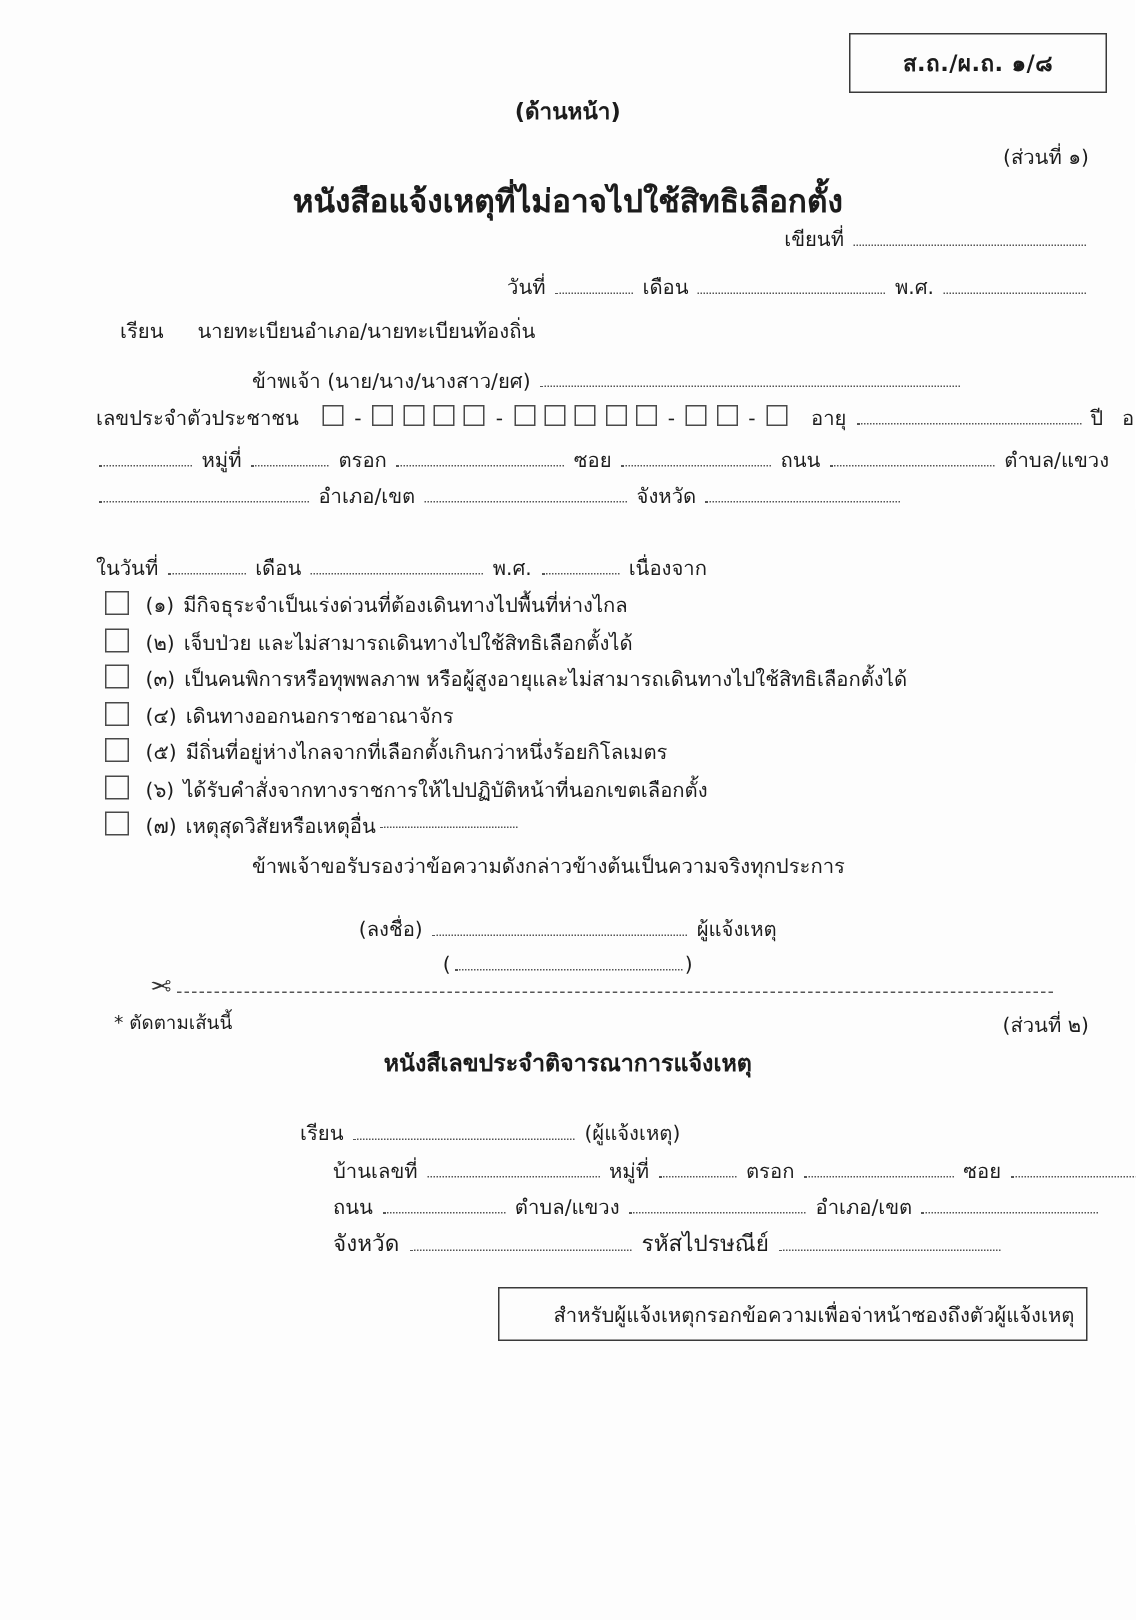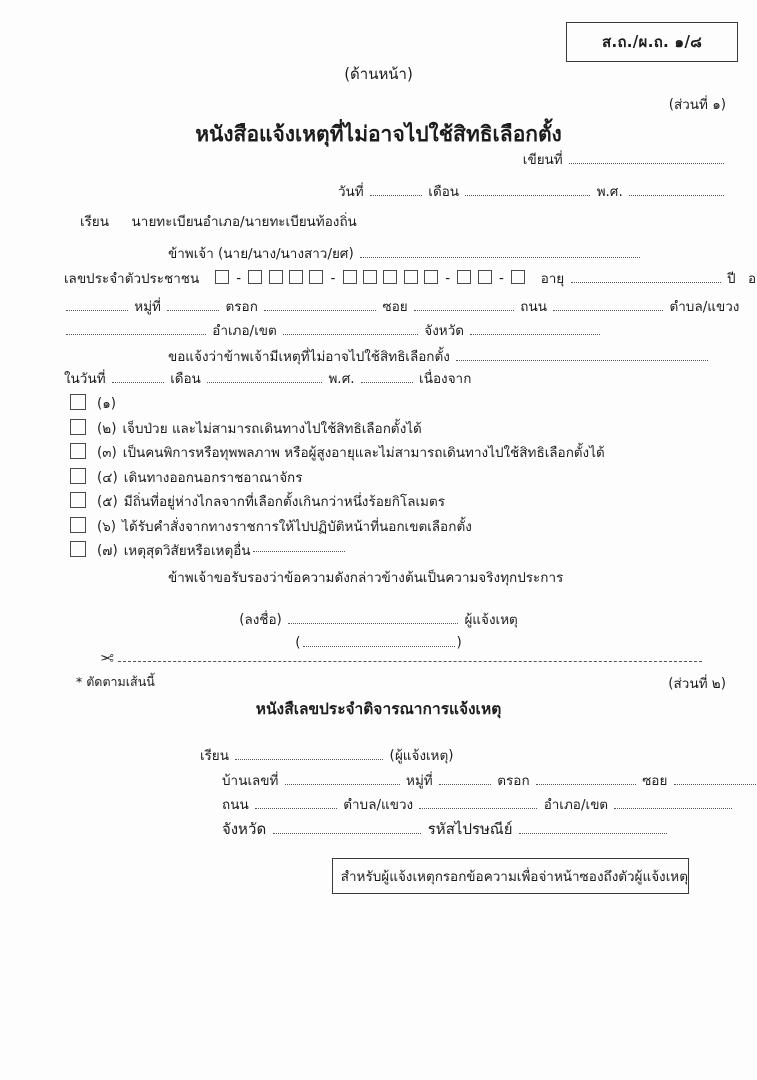--- a/index.html
+++ b/index.html
@@ -37,21 +37,21 @@
   
   .formcode-box {
     left: 566px; top: 22px;
     width: 170px; height: 38px;
     border: 1.6px solid #3a3a3a;
     display: flex; align-items: center; justify-content: center;
     font-size: 15px; font-weight: bold; letter-spacing: .3px;
   }
   .front-label {
     left: 0; top: 62px; width: 757px;
-    font-size: 15px; font-weight: normal;
+    font-size: 15px; font-weight: bold;
   }
   .part-one {
     left: 0; top: 93px; width: 726px;
     text-align: right; font-size: 13.5px;
   }
   .doc-title {
     left: 0; top: 117px; width: 757px;
     font-size: 21px; font-weight: bold;
   }
 
@@ -119,22 +119,23 @@
   .s2-rian   { left: 200px; top: 744px; font-size: 13.5px; }
   .s2-l1     { left: 222px; top: 769px; font-size: 13.5px; }
   .s2-l2     { left: 222px; top: 793px; font-size: 13.5px; }
   .s2-l3     { left: 222px; top: 817px; font-size: 15px; }
 
   
   .note-box {
     left: 332px; top: 858px;
     width: 355px; height: 34px;
     border: 1.5px solid #3a3a3a;
-    display: flex; align-items: center; justify-content: flex-end;
+    display: flex; align-items: center; justify-content: flex-start;
     font-size: 13.5px;
+    padding-left: 36px;
   }
 </style>
 </head>
 <body>
 
 <div class="page">
 
   <div class="abs formcode-box">
     <span>ส.ถ./ผ.ถ. ๑/๘</span>
   </div>
@@ -220,39 +221,36 @@
   </div>
 
   <div class="abs body-text l-addr2 row">
     <span class="dots" style="width:140px"></span>
     <span>อำเภอ/เขต</span>
     <span class="dots" style="width:135px"></span>
     <span>จังหวัด</span>
     <span class="dots" style="width:130px"></span>
   </div>
 
-  <div class="abs body-text l-reason row">
-    <span>ขอแจ้งว่าข้าพเจ้ามีเหตุที่ไม่อาจไปใช้สิทธิเลือกตั้ง</span>
-    <span class="dots" style="width:252px"></span>
-  </div>
 
   <div class="abs body-text l-onday row">
     <span>ในวันที่</span>
     <span class="dots" style="width:52px"></span>
     <span>เดือน</span>
     <span class="dots" style="width:115px"></span>
     <span>พ.ศ.</span>
     <span class="dots" style="width:52px"></span>
     <span>เนื่องจาก</span>
   </div>
 
   <div class="abs options">
     <div class="opt">
       <div class="opt-cb"></div>
       <div class="opt-num">(๑)</div>
+      <div class="opt-txt">มีกิจธุระจำเป็นเร่งด่วนที่ต้องเดินทางไปพื้นที่ห่างไกล</div>
     </div>
     <div class="opt">
       <div class="opt-cb"></div>
       <div class="opt-num">(๒)</div>
       <div class="opt-txt">เจ็บป่วย และไม่สามารถเดินทางไปใช้สิทธิเลือกตั้งได้</div>
     </div>
     <div class="opt">
       <div class="opt-cb"></div>
       <div class="opt-num">(๓)</div>
       <div class="opt-txt">เป็นคนพิการหรือทุพพลภาพ หรือผู้สูงอายุและไม่สามารถเดินทางไปใช้สิทธิเลือกตั้งได้</div>

